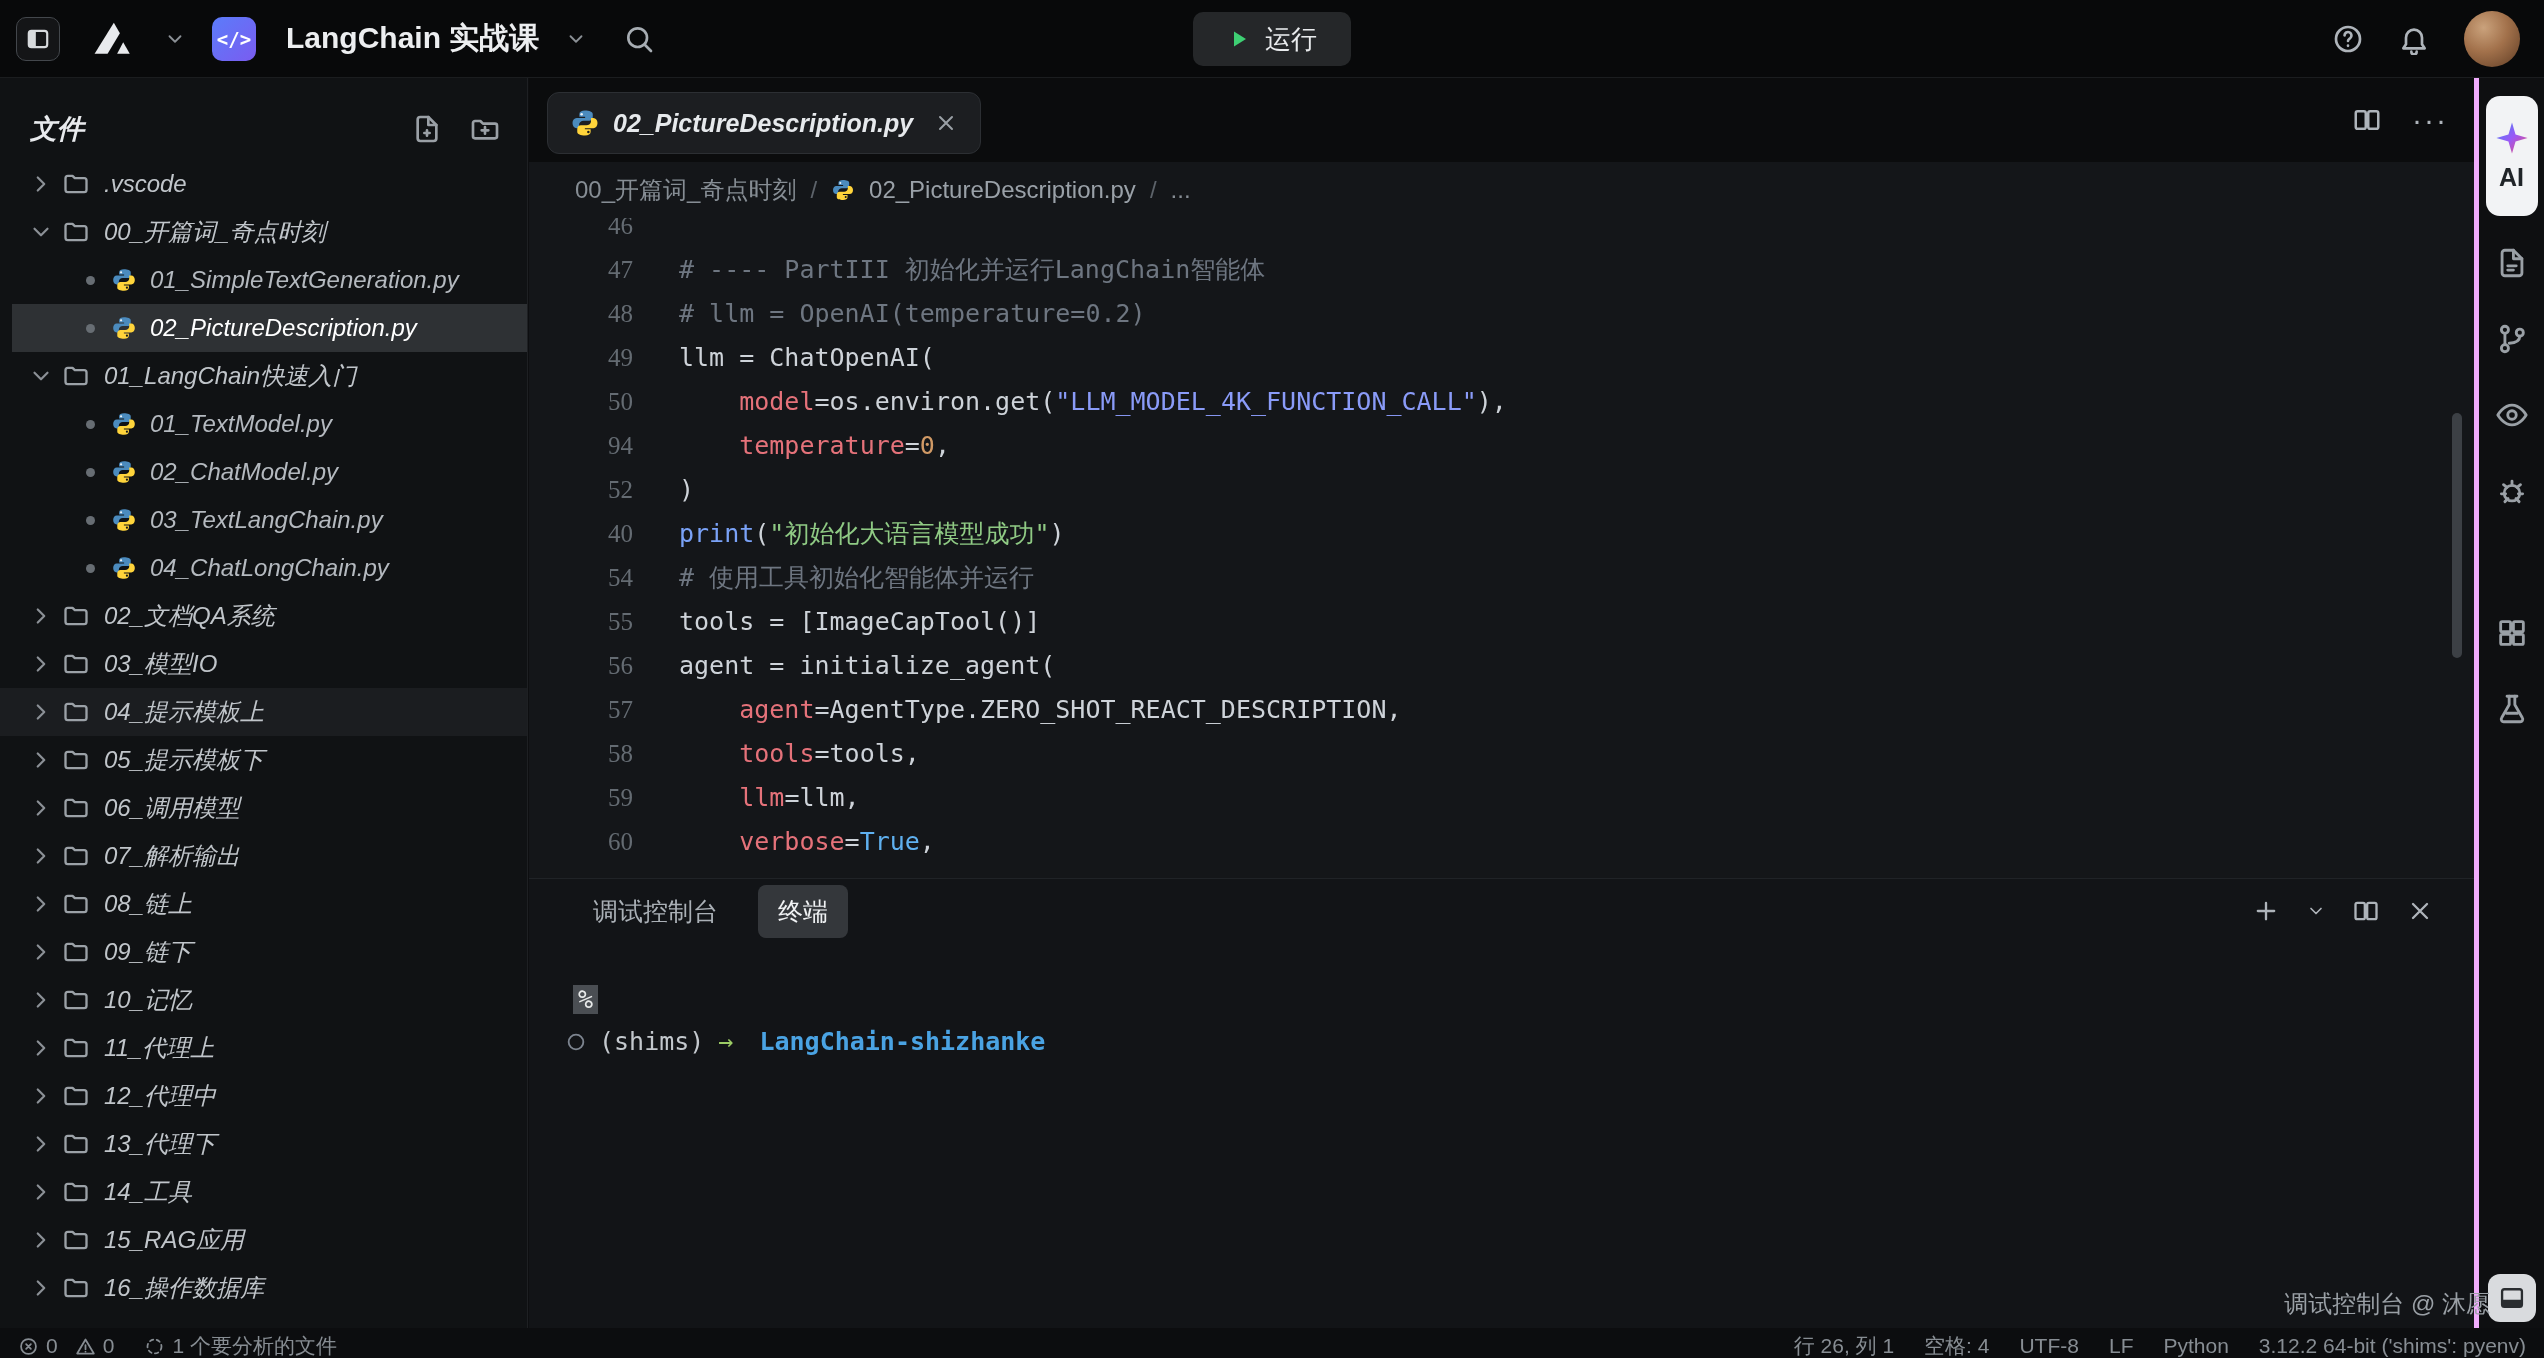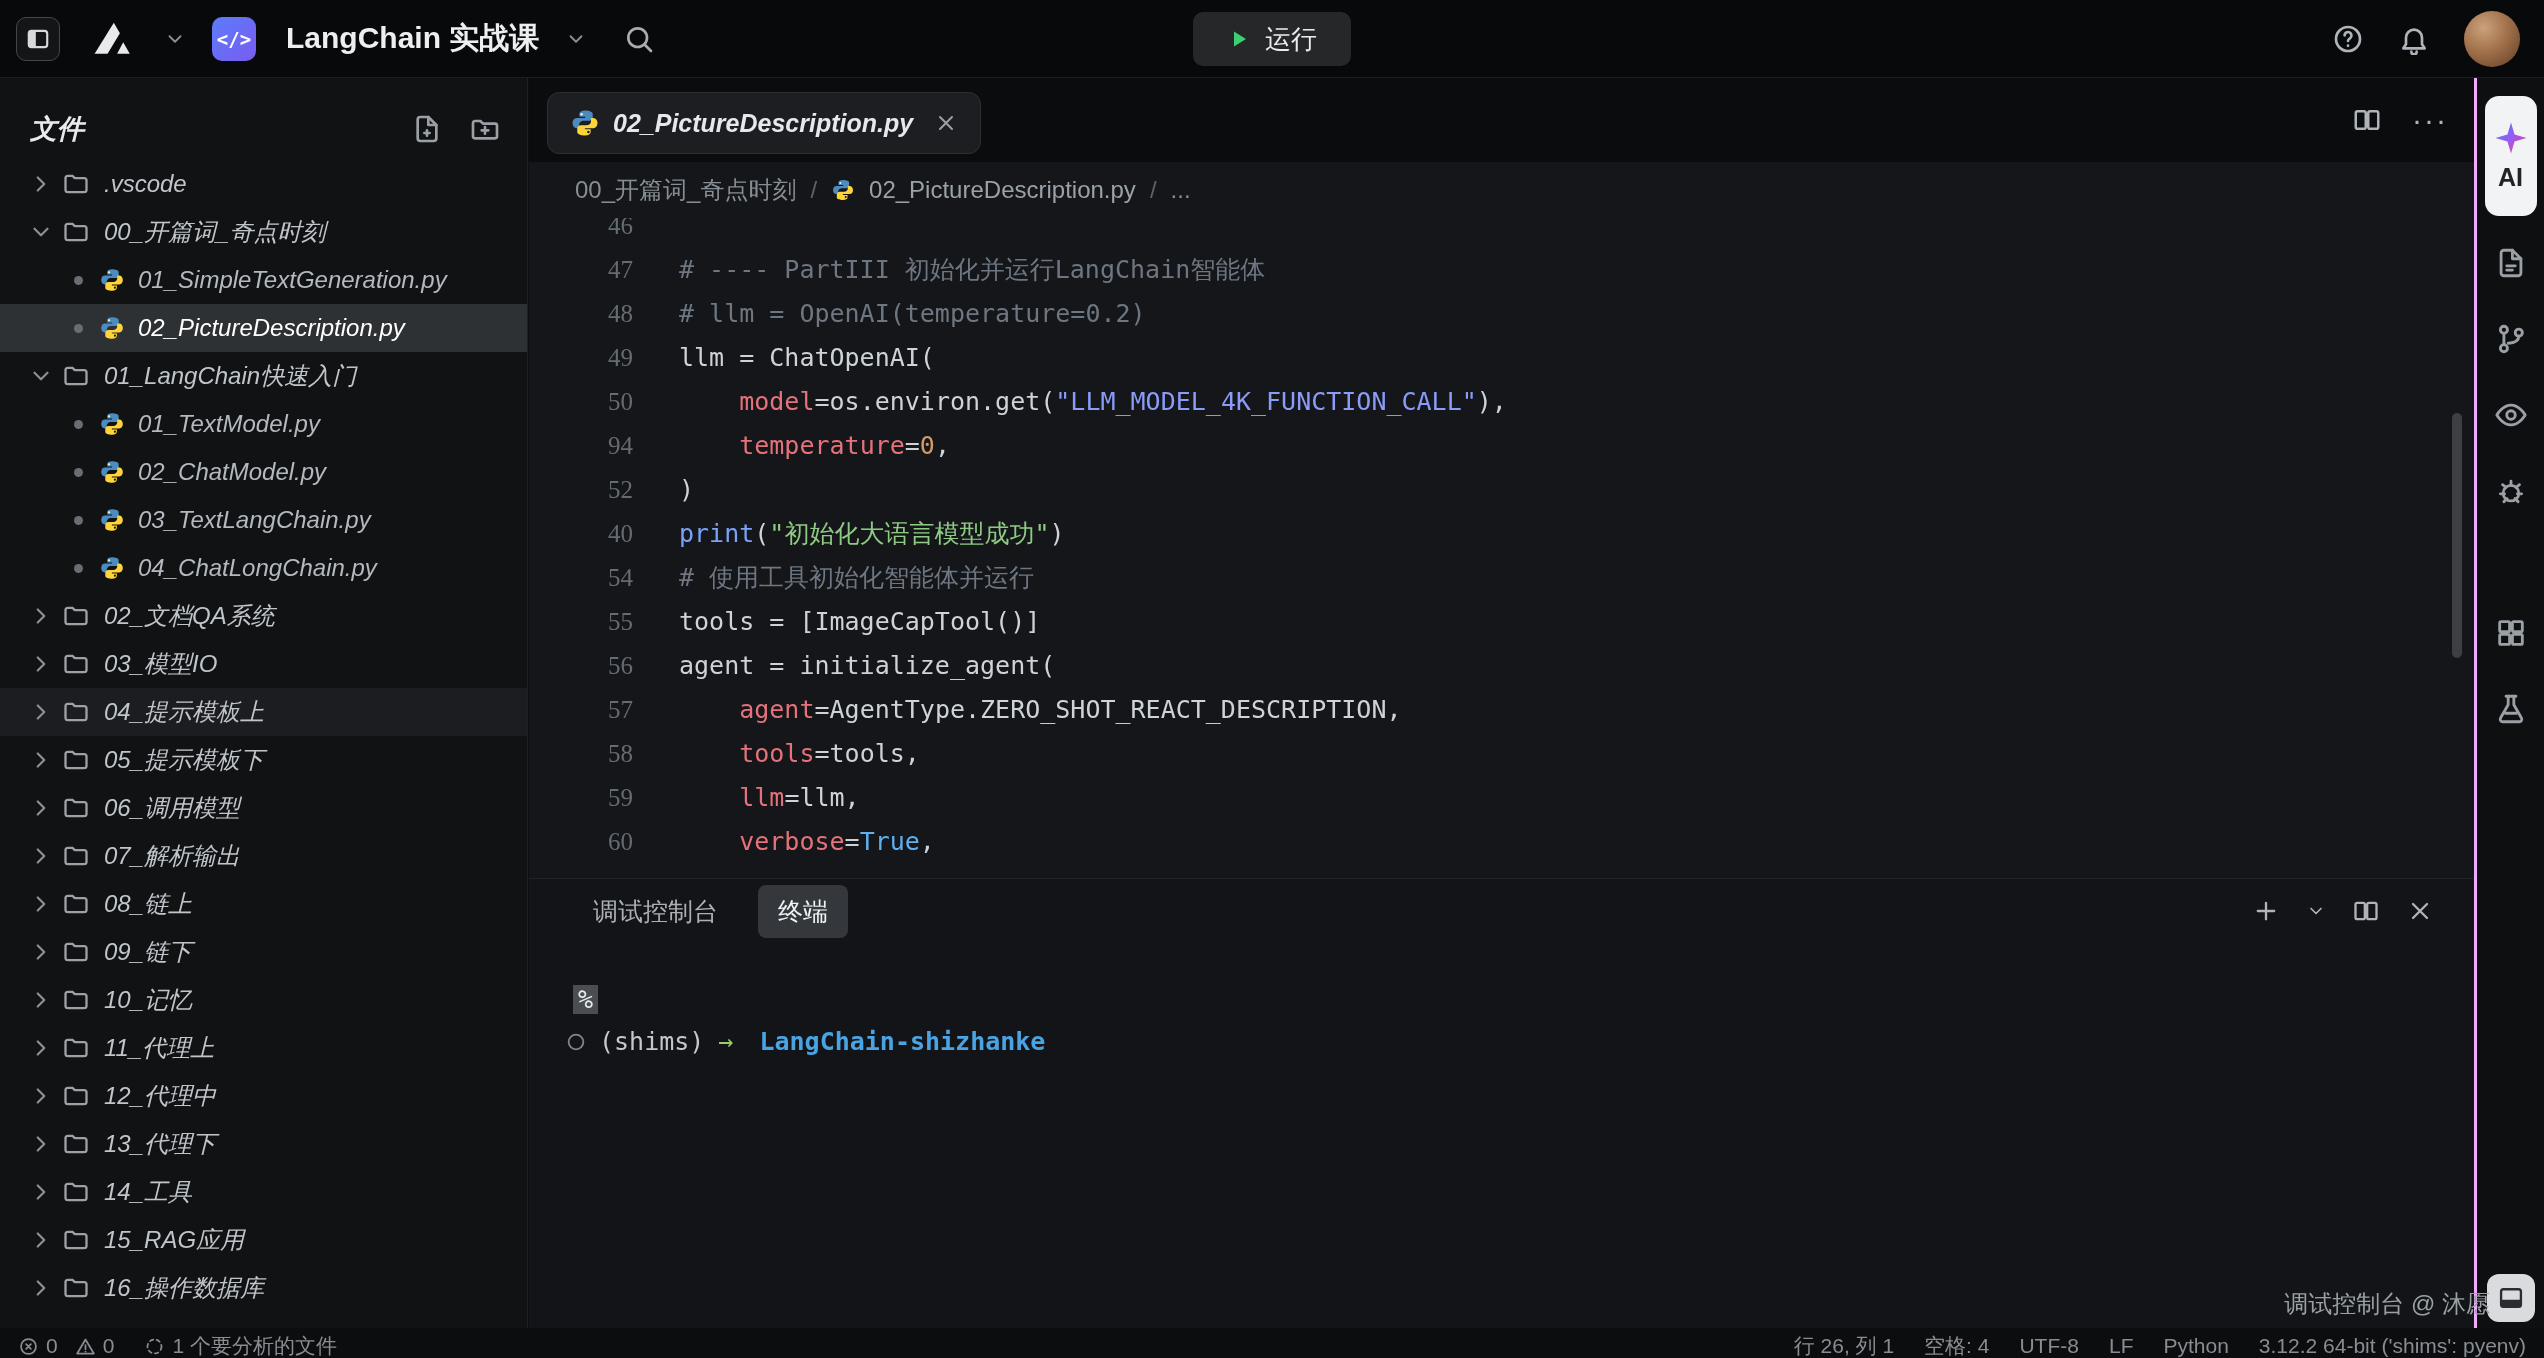--- a/index.html
+++ b/index.html
@@ -38,21 +38,21 @@
 
   
   .sidebar { position:absolute; top:78px; left:0; width:528px; bottom:30px; background:#101214; border-right:1px solid #1e2023;font-style:italic; }
   .sb-header { height:82px; display:flex; align-items:center; justify-content:space-between; padding:20px 26px 0 30px; }
   .sb-title { font-size:27px; font-weight:bold; color:#e8eaed; }
   .sb-actions { display:flex; gap:26px; }
   .sb-actions button { width:32px; height:32px; color:#9aa0a6; background:none; border:none; cursor:pointer; }
   .tree { position:absolute; top:82px; left:0; right:0; bottom:0; overflow:hidden; }
   .tree-row { height:48px; display:flex; align-items:center; cursor:pointer; font-size:24px; color:#c0c5ca; }
   .tree-row.is-folder { padding-left:28px; }
-  .tree-row.is-file { padding-left:74px; color:#b4b9bf; }
+  .tree-row.is-file { padding-left:74px; color:#b4b9bf;margin-left:12px; }
   .tree-row.selected { background:#2e3134; color:#ffffff; }
   .tree-row.hover { background:#1b1d20; }
   .tree-row .tw-chevron { width:26px; height:26px; color:#8b9096; margin-right:8px; }
   .tree-row .tw-folder { width:28px; height:28px; color:#9ba1a7; margin-right:14px; }
   .tree-row .tw-dot { width:9px; height:9px; border-radius:50%; background:#676d73; margin-right:16px; }
   .tree-row .tw-py { width:26px; height:26px; margin-right:13px; }
   .tree-label { white-space:nowrap; }
 
   
   .editor-region { position:absolute; top:78px; left:529px; right:70px; bottom:0; background:#0b0c0d; }
@@ -103,21 +103,21 @@
   .t-percent { background:#4a4e53; color:#e8eaea; padding:0 5px; }
   .t-line2 { display:flex; align-items:center; gap:0; }
   .t-circle { width:22px; height:22px; color:#7d8590; margin-right:12px; margin-left:-8px; }
   .t-env { color:#c3c8cd; }
   .t-arrow { color:var(--terminal-arrow); padding:0 14px 0 14px; }
   .t-target { color:var(--terminal-target); font-weight:bold; padding-left:12px; }
 
   .watermark { position:absolute; right:54px; bottom:38px; color:#9aa0a6; font-size:24px; z-index:7; }
 
   
-  .rail { position:absolute; top:78px; right:0; width:70px; bottom:0; background:#0e0f11; border-left:3px solid #f0abfc; }
+  .rail { position:absolute; top:78px; right:0; width:70px; bottom:0; background:#0e0f11; border-left:5px solid #f0abfc; }
   .ai-badge { margin:18px auto 30px; width:52px; height:120px; background:#f2f3f5; border-radius:14px;
               display:flex; flex-direction:column; align-items:center; justify-content:center; gap:8px; cursor:pointer; border:none; }
   .ai-badge .icon { width:34px; height:34px; }
   .ai-label { font-size:25px; font-weight:bold; color:#202428; }
   .rail-icons { display:flex; flex-direction:column; align-items:center; }
   .rail-icons .ic-btn { width:34px; height:34px; color:#9aa0a6; background:none; border:none; margin-bottom:42px; cursor:pointer; }
   .rail-icons .ic-btn.grp { margin-top:66px; }
   .rail-bottom { position:absolute; bottom:36px; left:0; right:0; display:flex; justify-content:center; }
   .panel-toggle { width:48px; height:48px; background:#d9dbde; border:none; border-radius:12px; color:#2a2d30;
                   display:flex; align-items:center; justify-content:center; cursor:pointer; }

